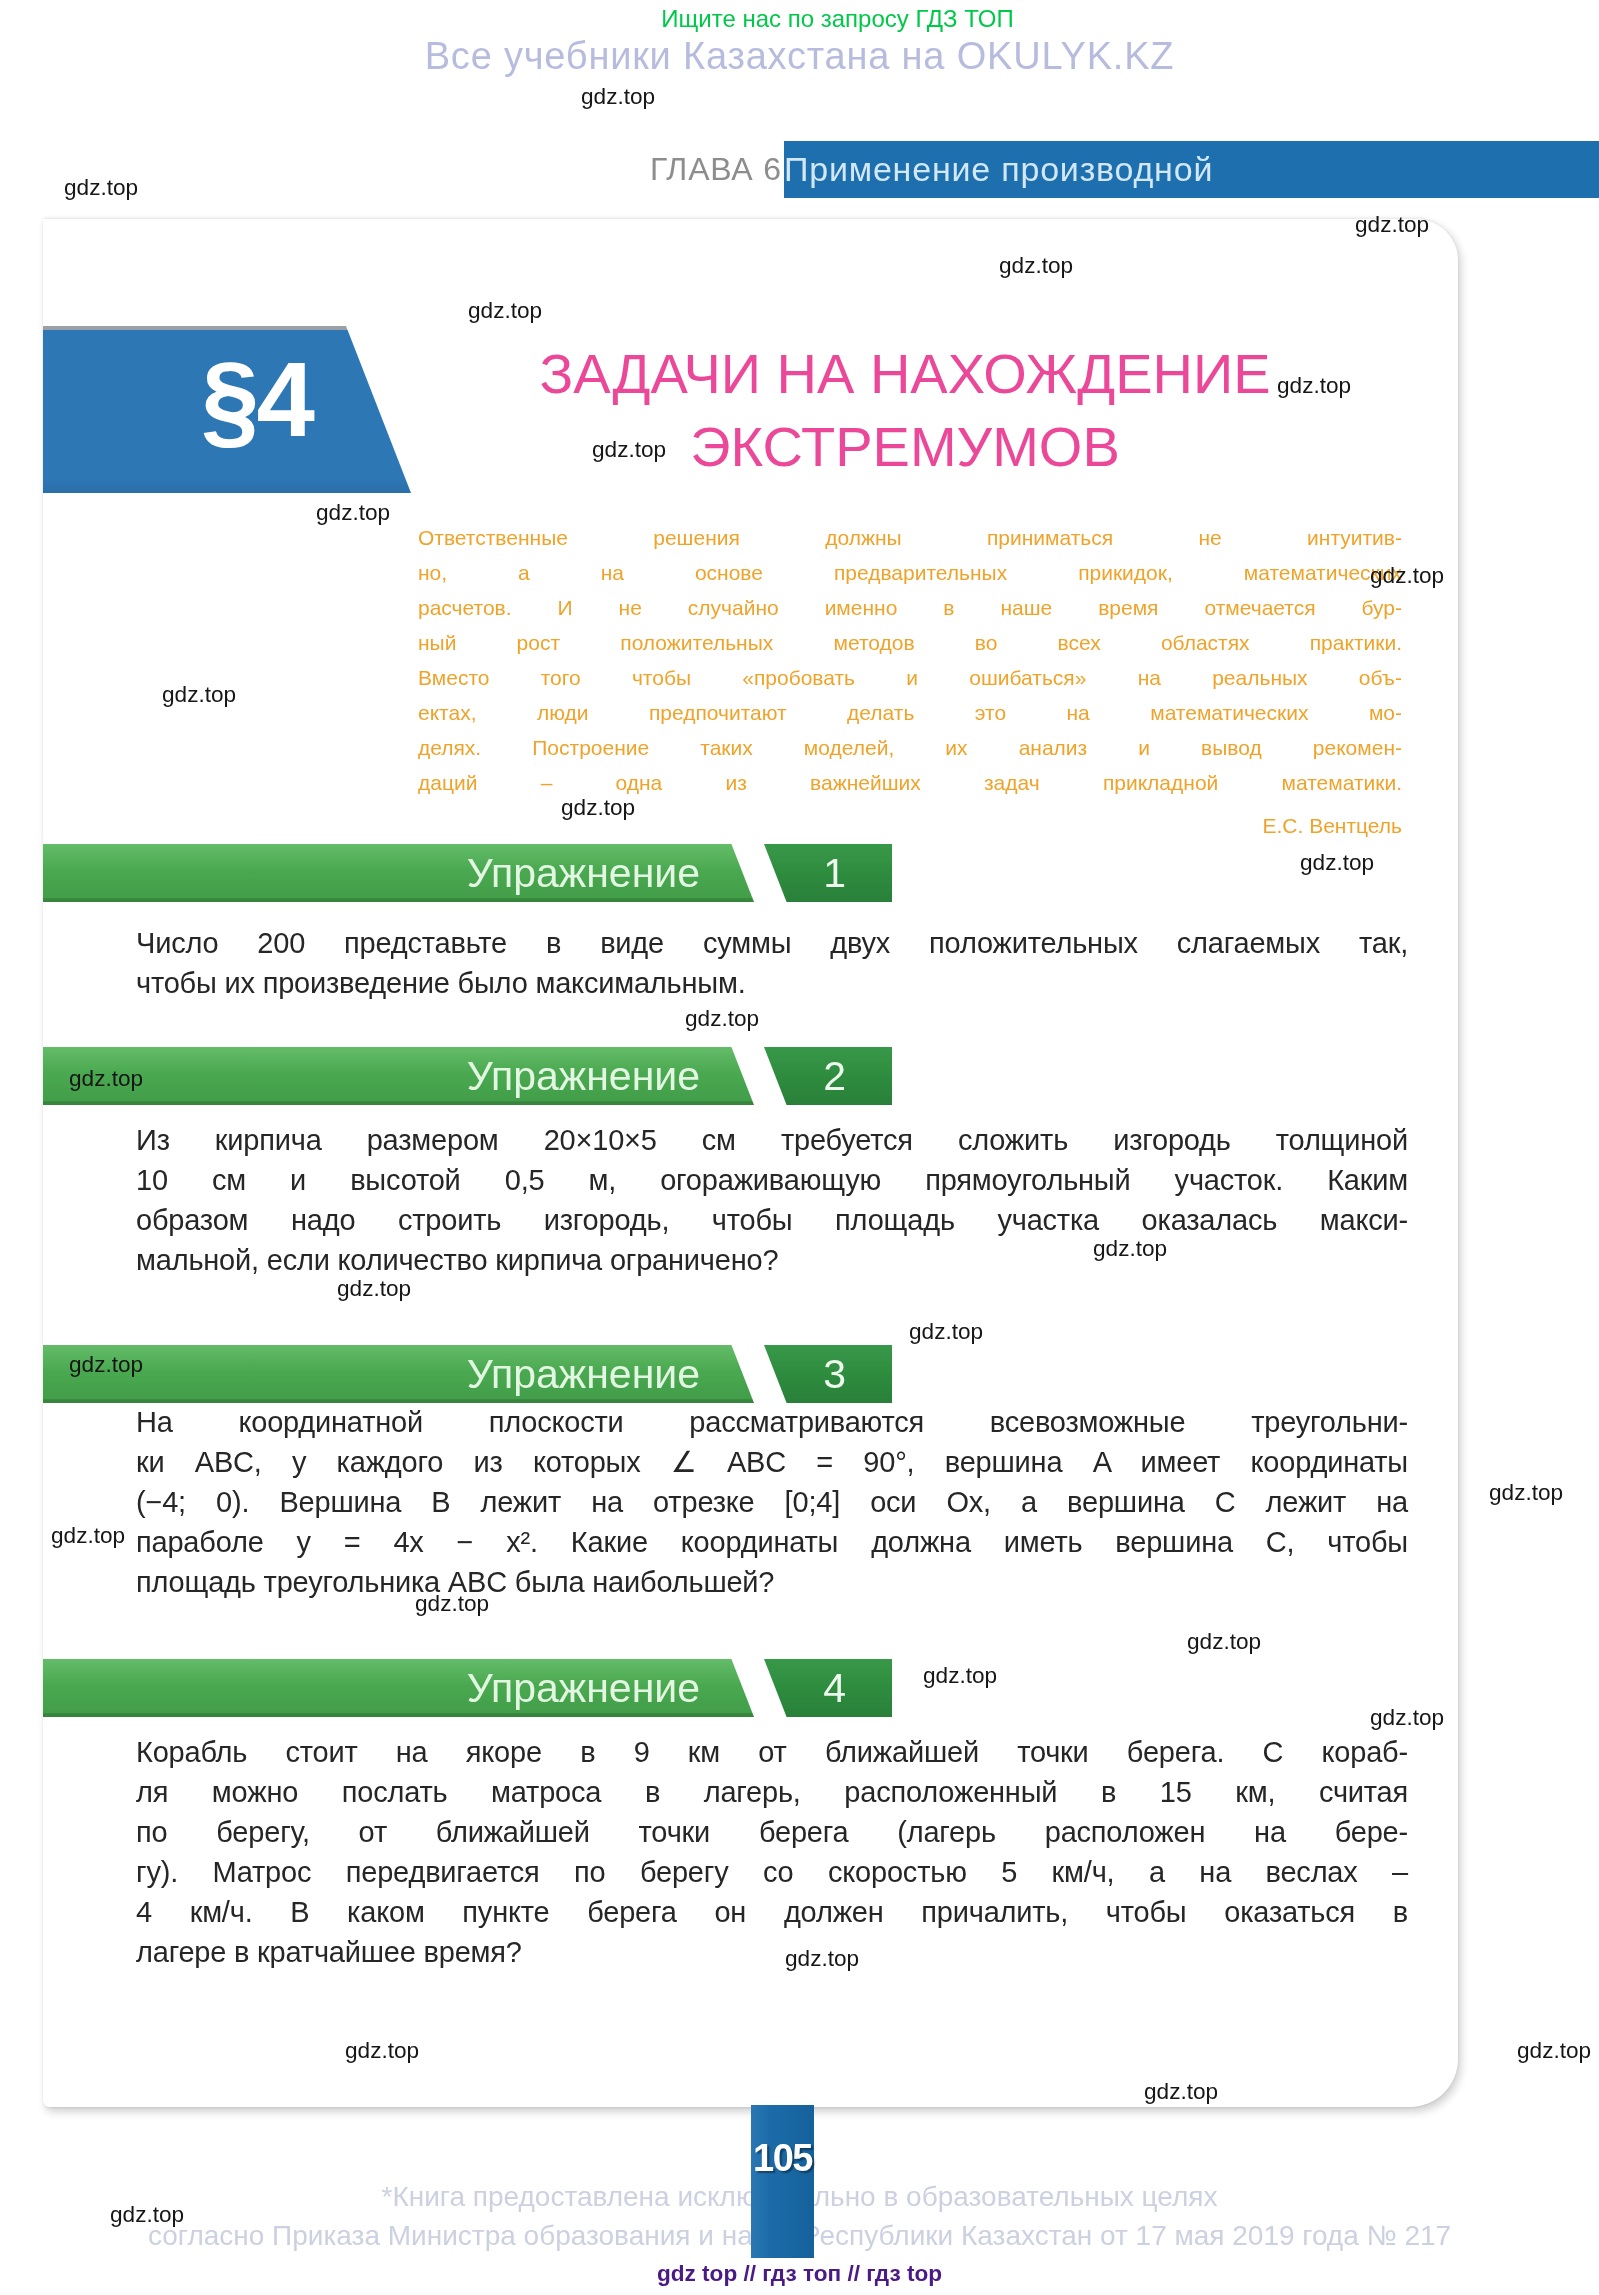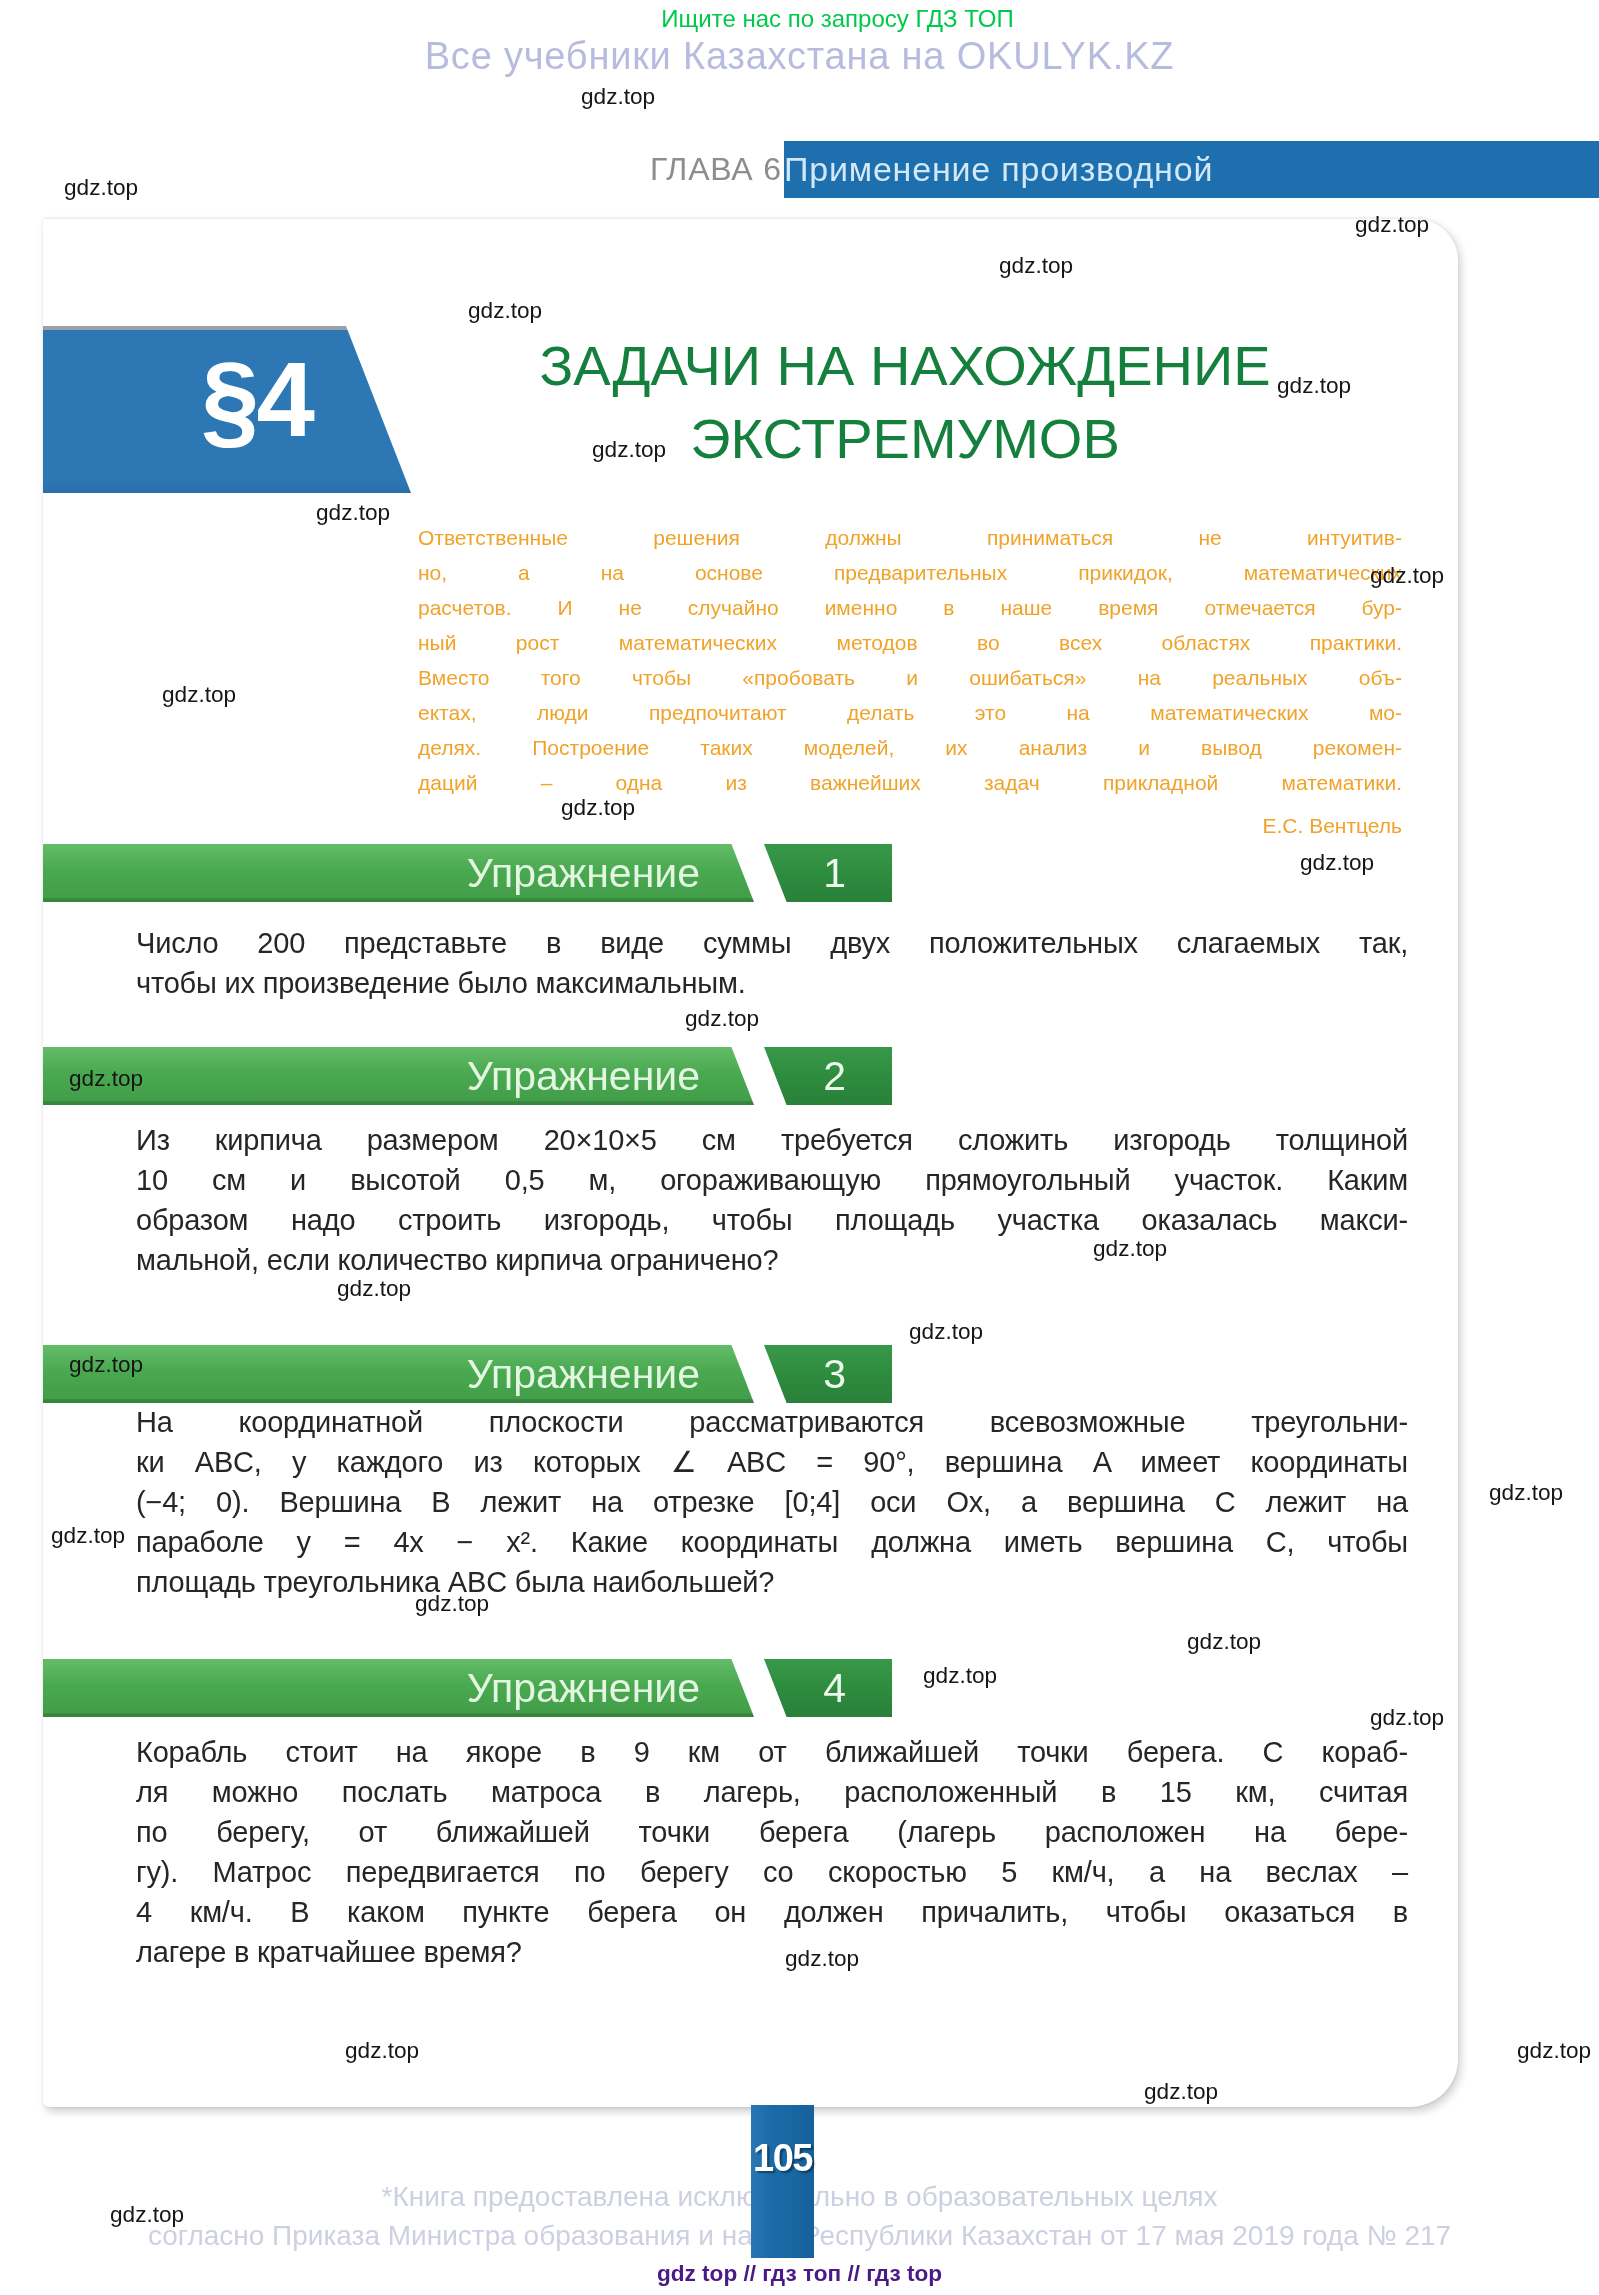--- a/index.html
+++ b/index.html
@@ -56,22 +56,22 @@
     clip-path:polygon(0 0, 303px 0, 368px 100%, 0 100%);
     display:flex; align-items:center;
   }
   .section-badge .section-number {
     position:absolute; left:158px; top:13.5px;
     font-size:105px; font-weight:bold; color:#ffffff; letter-spacing:-3px;
   }
 
   
   .section-title {
-    position:absolute; left:437px; top:110px; width:850px;
-    text-align:center; color:#15803d;
+    position:absolute; left:437px; top:118px; width:850px;
+    text-align:center; color:#ec4899;
     font-size:56px; line-height:73px; letter-spacing:0px; white-space:nowrap;
   }
 
   
   .quote {
     position:absolute; left:375px; top:301px; width:984px;
     color:#f0a32a; font-weight:normal; font-size:21px; line-height:35px;
   }
   .quote .jline { text-align:justify; text-align-last:justify; }
   .quote .author { text-align:right; margin-top:7.5px; }
@@ -147,21 +147,21 @@
 
     <div class="section-title">
       <div>ЗАДАЧИ НА НАХОЖДЕНИЕ</div>
       <div>ЭКСТРЕМУМОВ</div>
     </div>
 
     <div class="quote">
       <div class="jline">Ответственные решения должны приниматься не интуитив-</div>
       <div class="jline">но, а на основе предварительных прикидок, математических</div>
       <div class="jline">расчетов. И не случайно именно в наше время отмечается бур-</div>
-      <div class="jline">ный рост математических методов во всех областях практики.</div>
+      <div class="jline">ный рост положительных методов во всех областях практики.</div>
       <div class="jline">Вместо того чтобы «пробовать и ошибаться» на реальных объ-</div>
       <div class="jline">ектах, люди предпочитают делать это на математических мо-</div>
       <div class="jline">делях. Построение таких моделей, их анализ и вывод рекомен-</div>
       <div class="jline" style="text-align-last:justify">даций – одна из важнейших задач прикладной математики.</div>
       <div class="author">Е.С. Вентцель</div>
     </div>
 
     <div class="ex-banner" style="top:625px">
       <div class="bar">
         <span class="bar-label">Упражнение</span>

